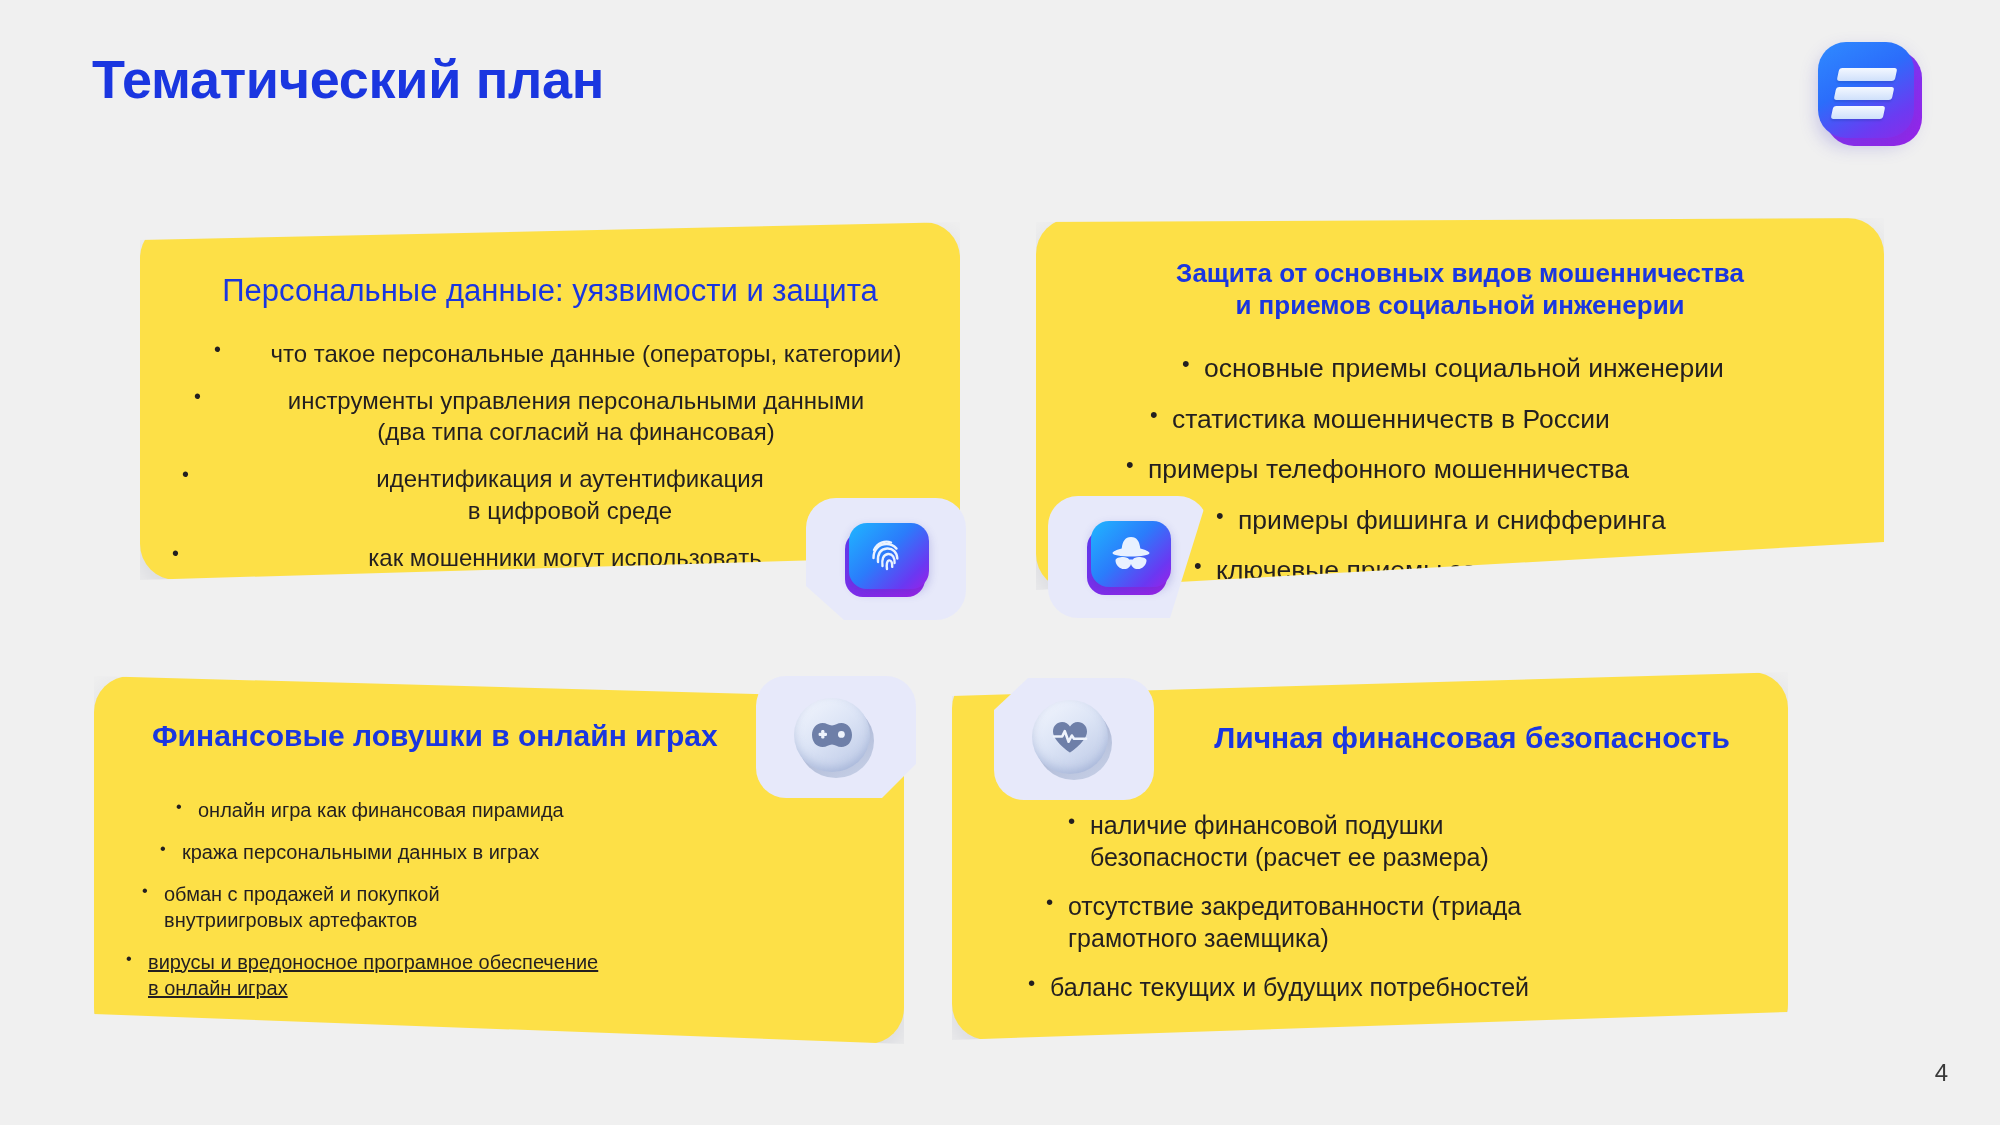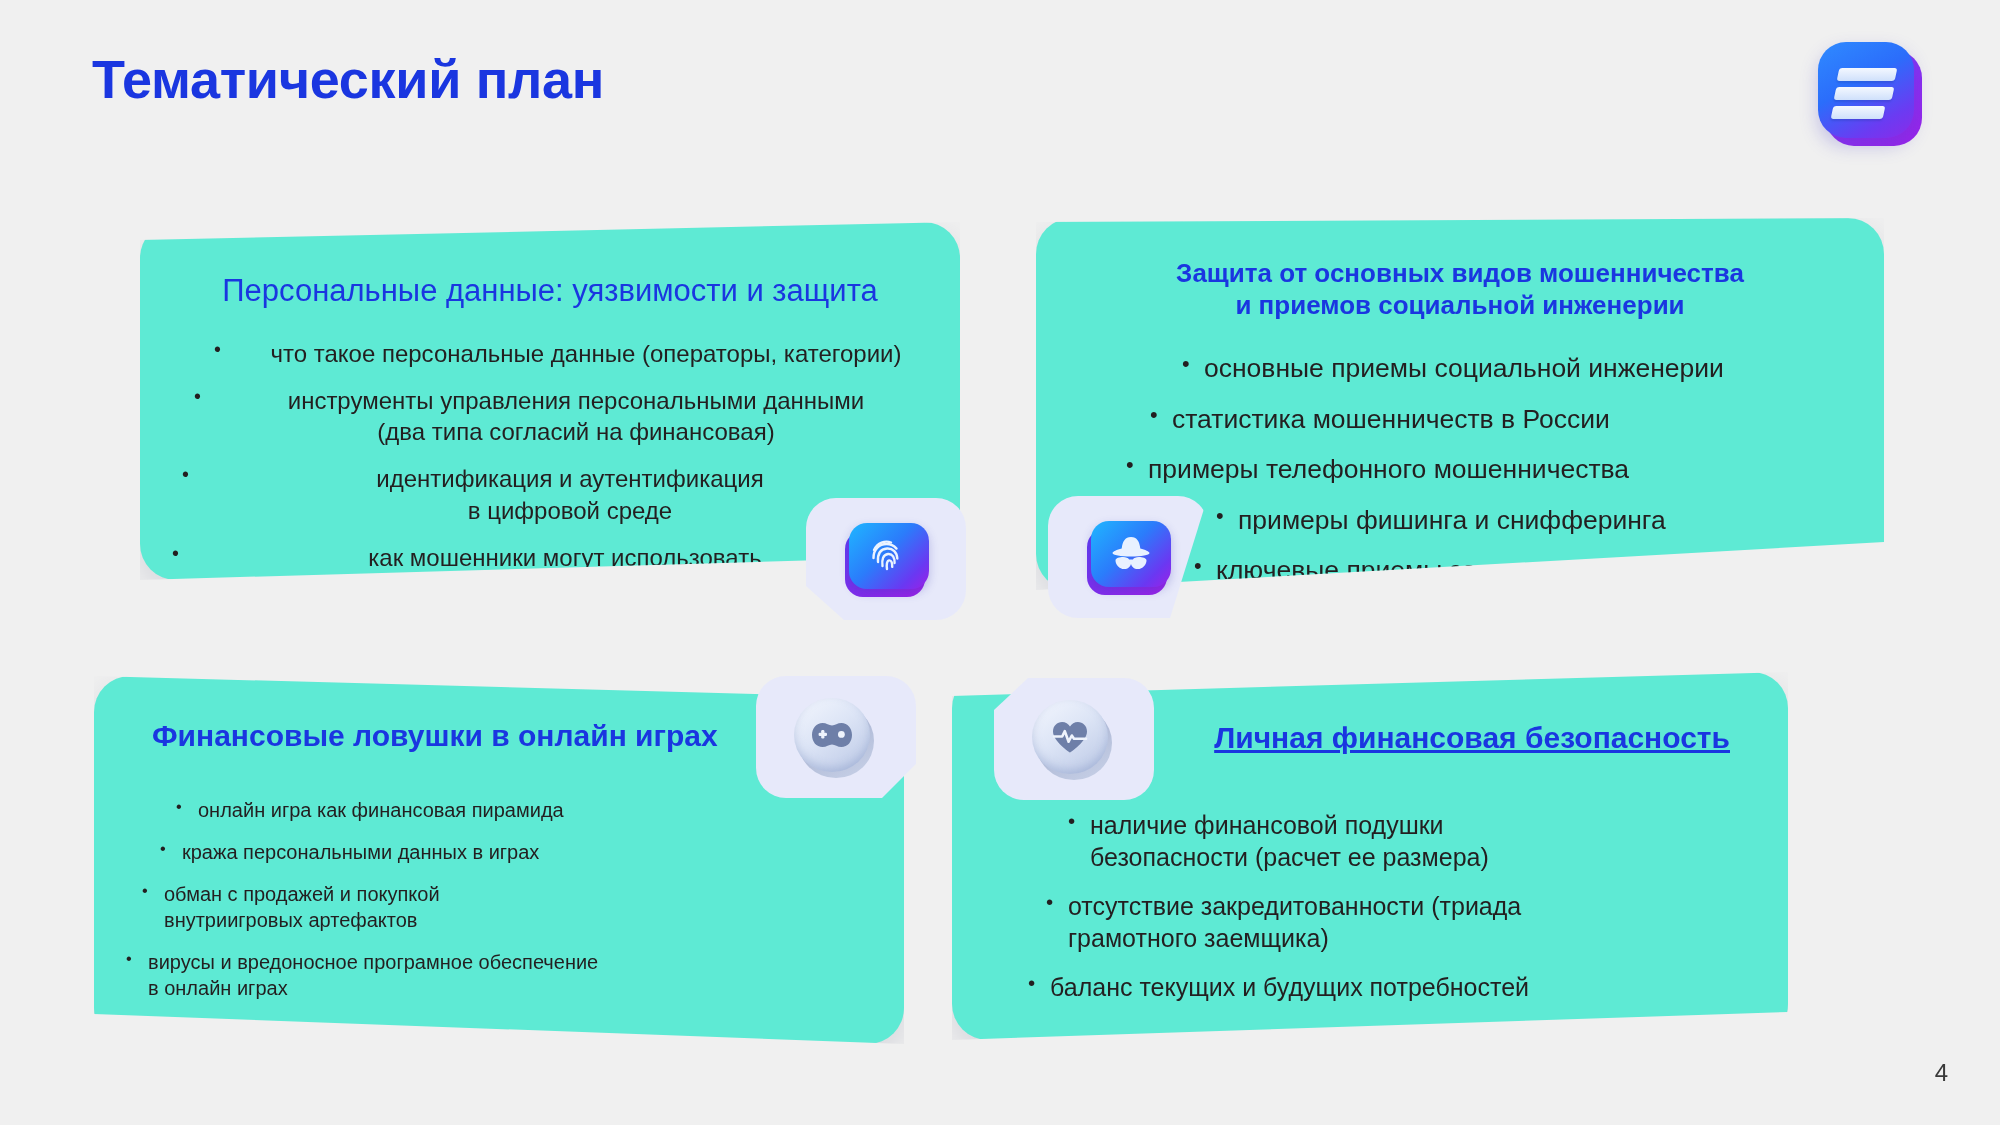--- a/index.html
+++ b/index.html
@@ -71,21 +71,21 @@
     background: linear-gradient(180deg, #f4f8ff 0%, #cfe0fb 100%);
     box-shadow: 0 2px 2px rgba(20, 40, 120, 0.18);
   }
   .brand-logo .bar.b1 { left: 20px; top: 26px; width: 58px; transform: skewX(-12deg); }
   .brand-logo .bar.b2 { left: 17px; top: 45px; width: 58px; transform: skewX(-12deg); }
   .brand-logo .bar.b3 { left: 14px; top: 64px; width: 52px; transform: skewX(-12deg); }
 
   
   .card {
     position: absolute;
-    background: #5eead4;
+    background: #fde047;
     box-shadow: 0 14px 34px rgba(120, 125, 150, 0.22);
   }
   .card-title {
     color: #1a36e0;
     text-align: center;
     line-height: 1.22;
   }
   .bullets {
     list-style: none;
     margin: 0;
@@ -184,39 +184,38 @@
   #card-games .bullets {
     margin: 42px 24px 0 22px;
     font-size: 20px;
   }
   #card-games .bullets li:nth-child(1) { padding-left: 82px; }
   #card-games .bullets li:nth-child(1)::before { left: 60px; }
   #card-games .bullets li:nth-child(2) { padding-left: 66px; }
   #card-games .bullets li:nth-child(2)::before { left: 44px; }
   #card-games .bullets li:nth-child(3) { padding-left: 48px; }
   #card-games .bullets li:nth-child(3)::before { left: 26px; }
-  #card-games .bullets li:nth-child(4) { padding-left: 32px; }
+  #card-games .bullets li:nth-child(4) { padding-left: 32px; text-decoration: underline; }
   #card-games .bullets li:nth-child(4)::before { left: 10px; }
 
   
   #card-pfs {
     left: 952px;
     top: 672px;
     width: 836px;
     height: 368px;
     clip-path: polygon(0 24px, 100% 0, 100% calc(100% - 28px), 0 100%);
     border-radius: 36px;
   }
   #card-pfs .card-title {
     margin: 48px 30px 0 30px;
     font-size: 30px;
     font-weight: bold;
     text-align: right;
     padding-right: 28px;
-    text-decoration: underline;
   }
   #card-pfs .bullets {
     margin: 52px 30px 0 30px;
     font-size: 25px;
   }
   #card-pfs .bullets li:nth-child(1) { padding-left: 108px; }
   #card-pfs .bullets li:nth-child(1)::before { left: 86px; }
   #card-pfs .bullets li:nth-child(2) { padding-left: 86px; }
   #card-pfs .bullets li:nth-child(2)::before { left: 64px; }
   #card-pfs .bullets li:nth-child(3) { padding-left: 68px; }

